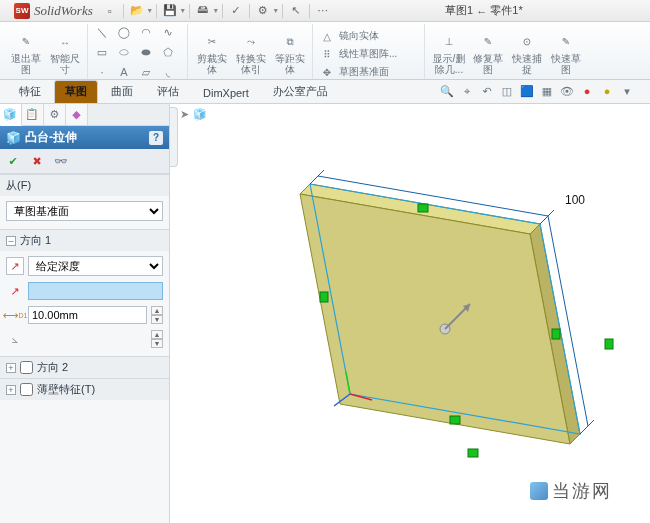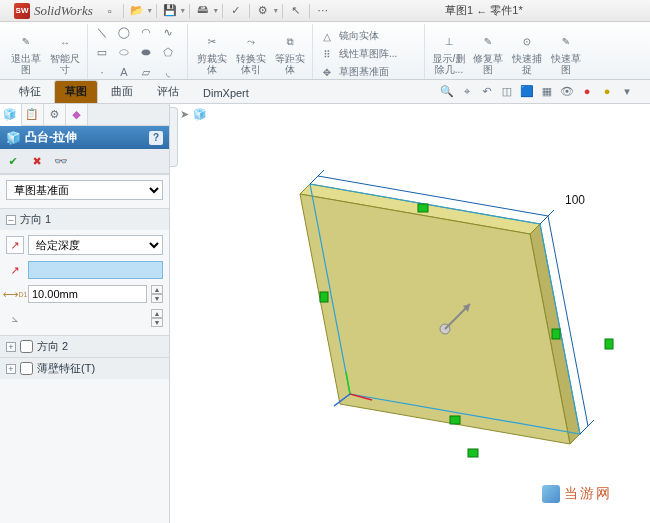--- a/index.html
+++ b/index.html
@@ -42,21 +42,21 @@
   .icon16 { width:18px;height:18px; display:flex;align-items:center;justify-content:center;}
   .small-input { width:100%; }
   .chk { display:flex; align-items:center; gap:4px; font-size:11px; color:#444;}
   .viewport { flex:1; background:#fff; position:relative; overflow:hidden;}
   .vp-top { position:absolute; top:4px; left:10px; display:flex; align-items:center; gap:4px; color:#555; font-size:11px;}
   .vp-top .arrow { color:#888;}
   .flyout { position:absolute; top:3px; left:0; width:8px; height:60px; background:#eef2f5; border:1px solid #cdd3d9; border-left:none; border-radius:0 4px 4px 0;}
   .model-area { position:absolute; inset:0; }
   .watermark { position:absolute; right:38px; bottom:20px; display:flex; align-items:center; gap:4px; opacity:.85;}
   .wm-cube { width:18px;height:18px; background:linear-gradient(135deg,#6fb8e8,#2c7bc0); border-radius:3px;}
-  .wm-text { font-size:14px; color:#c2410c; letter-spacing:2px;}
+  .wm-text { font-size:18px; color:#404040; letter-spacing:2px;}
   svg { display:block; }
   .dim-arrow { stroke:#1560a8; stroke-width:1;}
   .sketch-line { stroke:#2aa1d8; stroke-width:1.2; fill:none;}
   .face { fill:#c9c26a; fill-opacity:.85; stroke:#8c8c2c; stroke-width:1;}
   .topface { fill:#e0da83; fill-opacity:.9; stroke:#8c8c2c;}
   .sideface { fill:#b2ab52; fill-opacity:.9; stroke:#8c8c2c;}
   .cst-handle { fill:#17c21f; stroke:#0a7a10;}
   .dim-text { font-size:12px; fill:#111; }
   .origin-x { stroke:#d23; stroke-width:1.5;}
   .origin-y { stroke:#2c2; stroke-width:1.5;}
@@ -185,20 +185,21 @@
     </div>
   </div>
 </div>
 
 <div class="tabs-row">
   <div class="tab">特征</div>
   <div class="tab active">草图</div>
   <div class="tab">曲面</div>
   <div class="tab">评估</div>
   <div class="tab">DimXpert</div>
+  <div class="tab">办公室产品</div>
   <div class="view-toolbar">
     <span class="vt-btn">🔍</span>
     <span class="vt-btn">⌖</span>
     <span class="vt-btn">↶</span>
     <span class="vt-btn">◫</span>
     <span class="vt-btn">🟦</span>
     <span class="vt-btn">▦</span>
     <span class="vt-btn">👁</span>
     <span class="vt-btn" style="color:#d33">●</span>
     <span class="vt-btn" style="color:#c9a400">●</span>
@@ -222,20 +223,23 @@
         </span>
       <span class="q">?</span>
     </div>
     <div class="feature-actions">
       <span class="fa-btn" style="color:#2a9d2a">✔</span>
       <span class="fa-btn" style="color:#c33">✖</span>
       <span class="fa-btn" style="color:#5a8fc0">👓</span>
     </div>
 
     <div class="section">
+      <div class="sec-head">
+          <span>从(F)</span>
+        </div>
       <div class="sec-body">
         <div class="combo">
           <select><option>草图基准面</option></select>
         </div>
       </div>
     </div>
 
     <div class="section">
       <div class="sec-head">
           <span class="exp">–</span>

